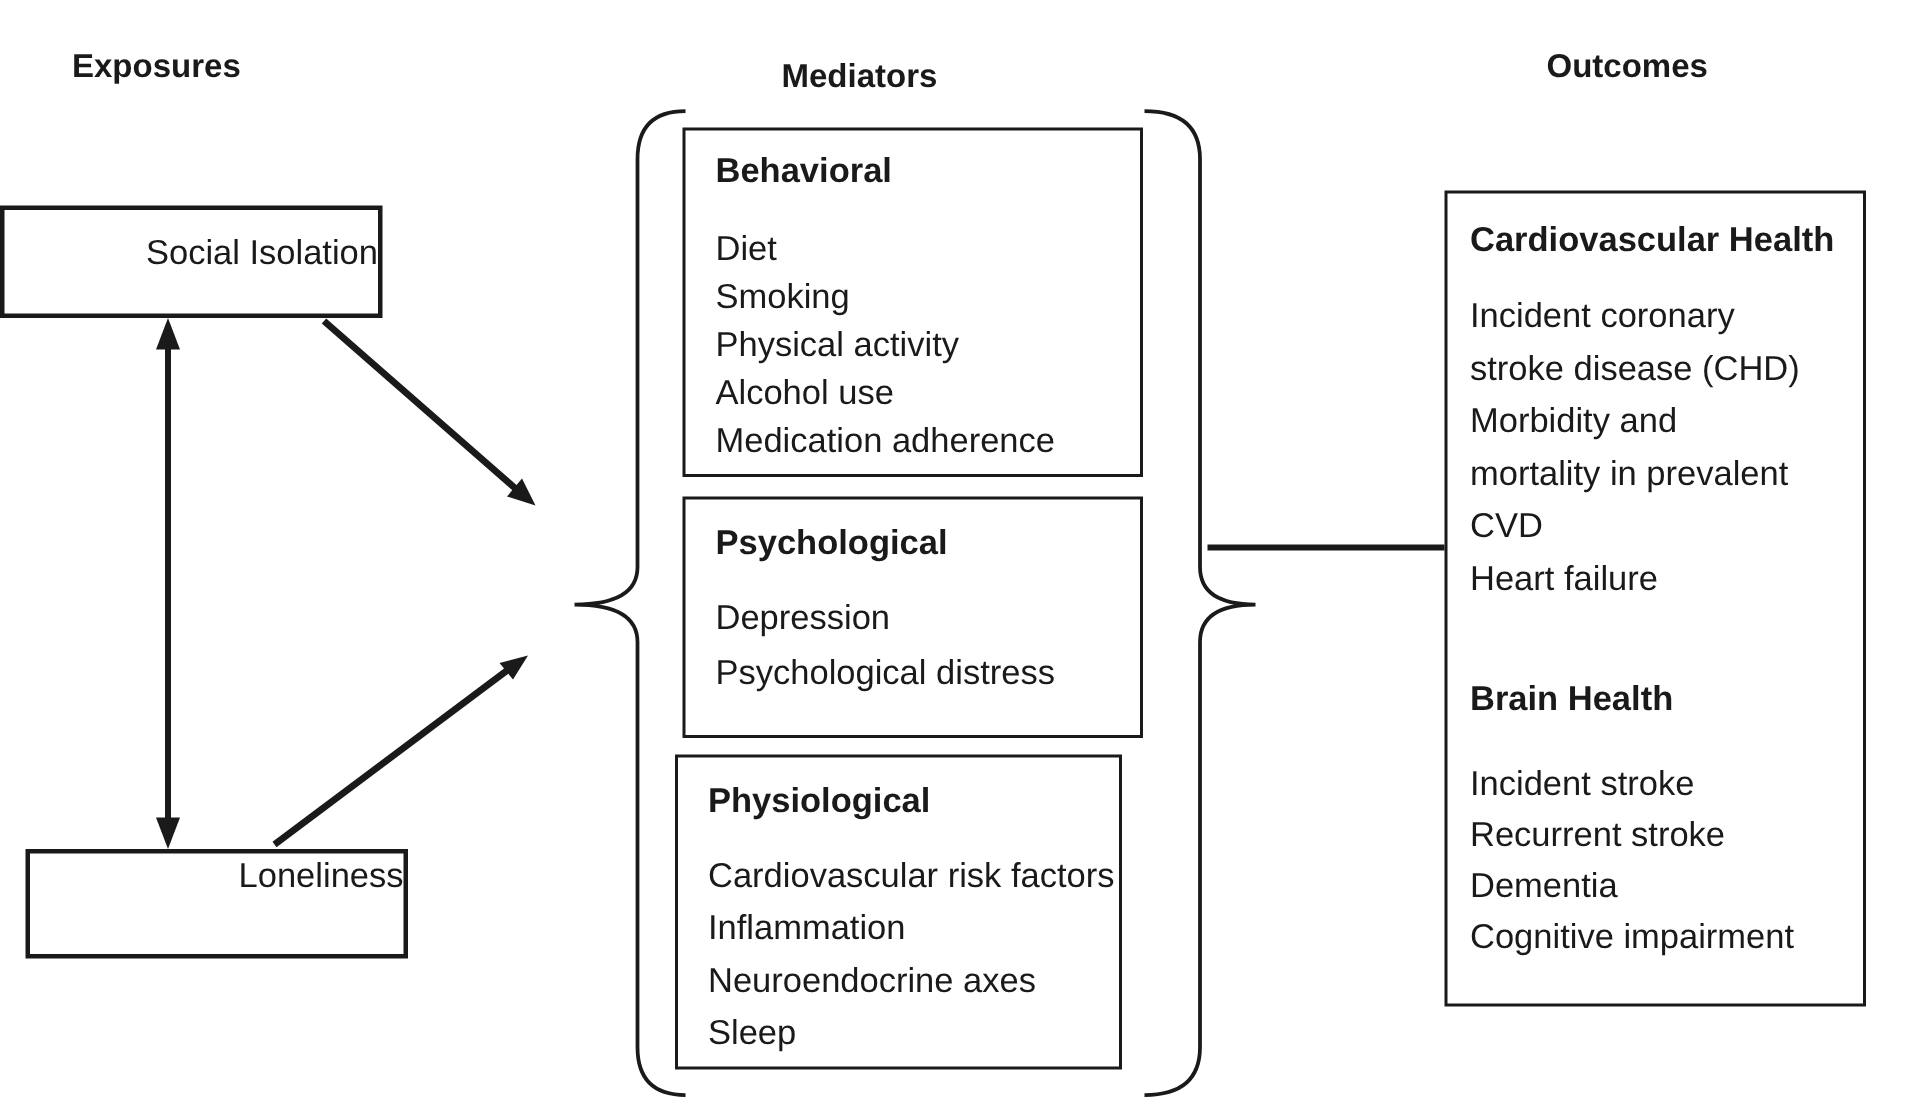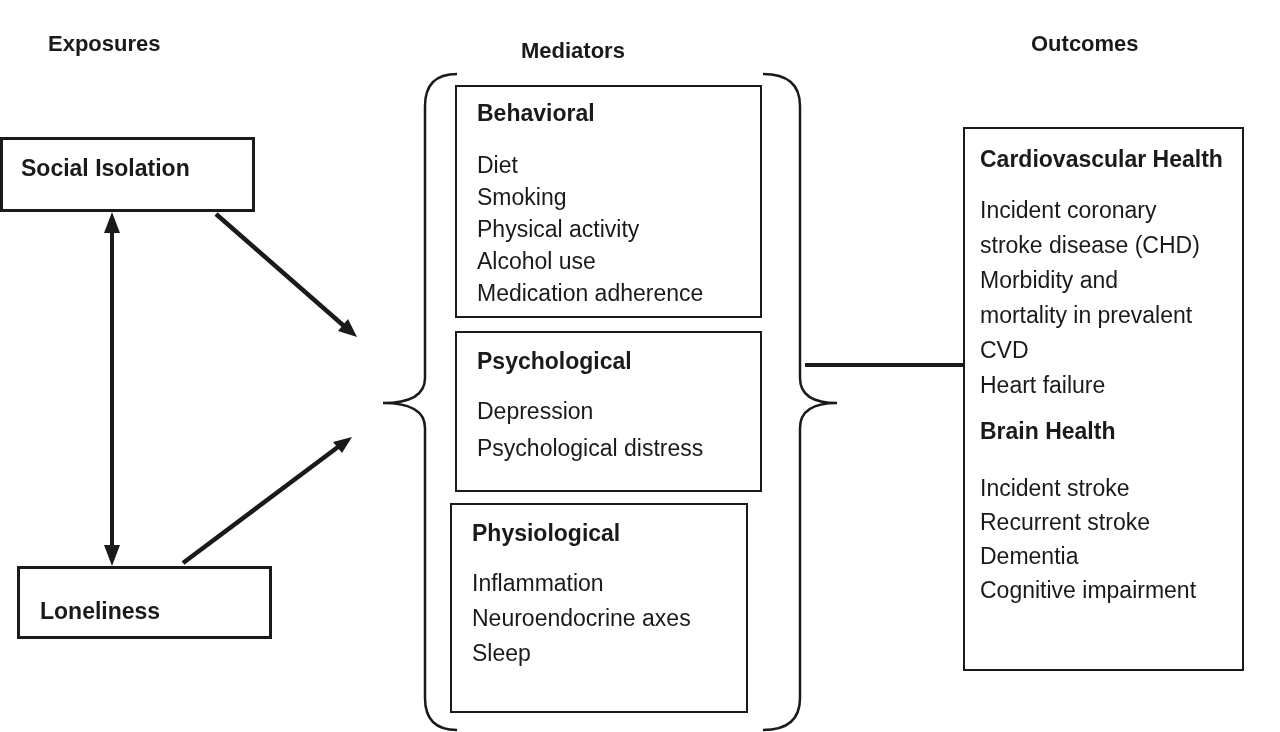--- a/index.html
+++ b/index.html
@@ -8,39 +8,39 @@
     position:relative; width:1280px; height:732px; background:var(--bg);
     font-family:"Liberation Sans", sans-serif; color:var(--ink); overflow:hidden;
   }
   svg.layer { position:absolute; left:0; top:0; width:1280px; height:732px; }
   .heading { position:absolute; font-size:22px; font-weight:bold; white-space:nowrap; }
   .heading-exposures { left:48px;  top:31px;text-align:right; }
   .heading-mediators { left:521px; top:38px; }
   .heading-outcomes  { left:1031px; top:31px; }
 
   .box { position:absolute; background:var(--bg); border:2px solid var(--ink); box-sizing:border-box; }
-  .exp-box { border-width:3px; font-size:23px; font-weight:bold; }
+  .exp-box { border-width:3px; font-size:23px; font-weight:normal;text-align:right; }
   .box-social-isolation { left:0px;  top:137px; width:255px; height:75px; padding:15px 0 0 18px; }
-  .box-loneliness       { left:17px; top:566px; width:255px; height:73px; padding:29px 0 0 20px; }
+  .box-loneliness       { left:17px; top:566px; width:255px; height:73px; padding:1px 0 0 20px; }
 
   .box-behavioral    { left:455px; top:85px;  width:307px; height:233px; }
   .box-psychological { left:455px; top:331px; width:307px; height:161px; }
   .box-physiological { left:450px; top:503px; width:298px; height:210px; }
 
   .med-title { margin:12px 0 0 20px; font-size:23px; font-weight:bold; line-height:28px; }
   .med-items { margin:22px 0 0 20px; font-size:23px; line-height:32px; white-space:nowrap; }
   .box-psychological .med-title { margin-top:14px; }
   .box-psychological .med-items { margin-top:18px; line-height:37px; }
   .box-physiological .med-title { margin-top:14px; }
   .box-physiological .med-items { margin-top:19px; line-height:35px; }
 
   .box-outcomes { left:963px; top:127px; width:281px; height:544px; }
   .out-title { margin:16px 0 0 15px; font-size:23px; font-weight:bold; line-height:28px; white-space:nowrap; }
   .out-items { margin:20px 0 0 15px; font-size:23px; line-height:35px; white-space:nowrap; }
-  .out-title-brain { margin-top:14px; }
+  .out-title-brain { margin-top:48px; }
   .out-items-brain { margin-top:26px; line-height:34px; }
 </style>
 </head>
 <body>
 
 <div class="figure">
 
   <svg class="layer" viewBox="0 0 1280 732">
 
     <path d="M 457 74 Q 425 74 425 106 L 425 378 Q 425 403 383 403 Q 425 403 425 428 L 425 698 Q 425 730 457 730" fill="none" stroke="var(--ink)" stroke-width="2.5"></path>
@@ -95,20 +95,21 @@
         <div>Smoking</div>
         <div>Physical activity</div>
         <div>Alcohol use</div>
         <div>Medication adherence</div>
       </div>
   </div>
 
   <div class="box box-physiological">
     <div class="med-title">Physiological</div>
     <div class="med-items">
+        <div>Cardiovascular risk factors</div>
         <div>Inflammation</div>
         <div>Neuroendocrine axes</div>
         <div>Sleep</div>
       </div>
   </div>
 
   <div class="box box-outcomes">
     <div class="out-title">Cardiovascular Health</div>
     <div class="out-items">
         <div>Incident coronary</div>

